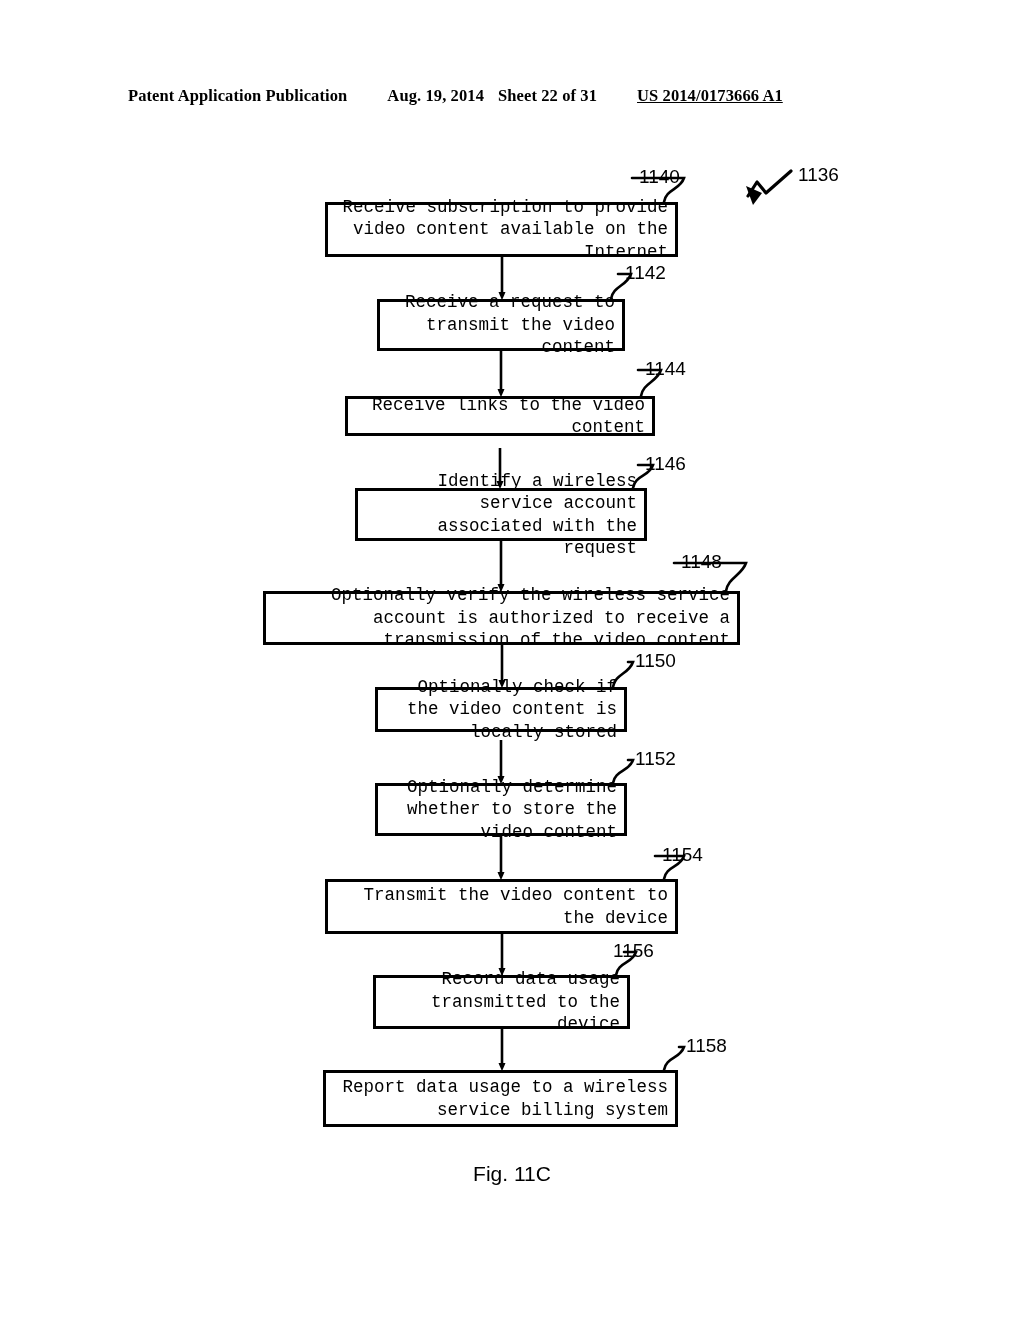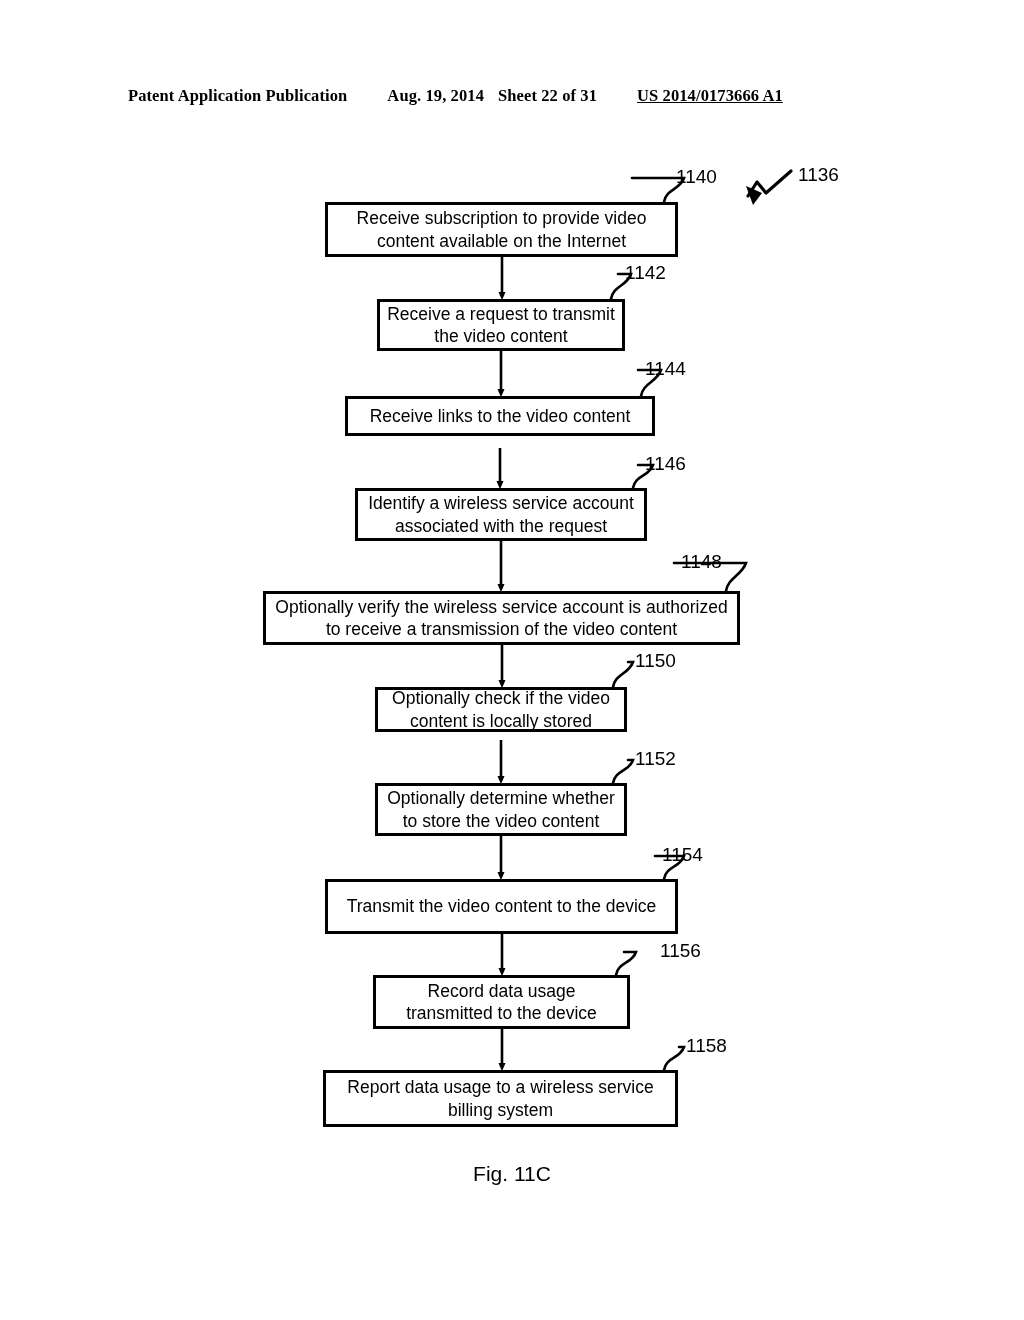--- a/index.html
+++ b/index.html
@@ -55,22 +55,22 @@
 
   
   .node {
     position: absolute;
     box-sizing: border-box;
     border: 3px solid #000000;
     background: #ffffff;
     display: flex;
     align-items: center;
     justify-content: center;
-    text-align: center;
-    font-family: Liberation Sans, sans-serif;
+    text-align: right;
+    font-family: Liberation Mono, monospace;
     font-size: 17.5px;
     line-height: 1.28;
     color: #000000;
     padding: 3px 7px;
   }
   .node .node-text {
     display: block;
     width: 100%;
   }
 
@@ -172,27 +172,27 @@
         <span class="node-text">Transmit the video content to the device</span>
       </div>
       <div class="node" style="left: 373px; top: 975px; width: 257px; height: 54px;">
         <span class="node-text">Record data usage transmitted to the device</span>
       </div>
       <div class="node" style="left: 323px; top: 1070px; width: 355px; height: 57px;">
         <span class="node-text">Report data usage to a wireless service billing system</span>
       </div>
     </div>
   <div id="ref-layer">
-      <div class="ref-label" style="left: 676px; top: 167px;">1140</div>
+      <div class="ref-label" style="left: 639px; top: 167px;">1140</div>
       <div class="ref-label" style="left: 625px; top: 263px; text-align: right;">1142</div>
       <div class="ref-label" style="left: 645px; top: 359px;">1144</div>
       <div class="ref-label" style="left: 645px; top: 454px;">1146</div>
       <div class="ref-label" style="left: 681px; top: 552px;">1148</div>
       <div class="ref-label" style="left: 635px; top: 651px;">1150</div>
       <div class="ref-label" style="left: 635px; top: 749px;">1152</div>
       <div class="ref-label" style="left: 662px; top: 845px;">1154</div>
-      <div class="ref-label" style="left: 660px; top: 941px;">1156</div>
+      <div class="ref-label" style="left: 613px; top: 941px;">1156</div>
       <div class="ref-label" style="left: 686px; top: 1036px;">1158</div>
       <div class="ref-label" style="left: 798px; top: 165px;">1136</div>
     </div>
 </div>
 
 <div id="fig-caption">Fig. 11C</div>
 
 </body></html>

